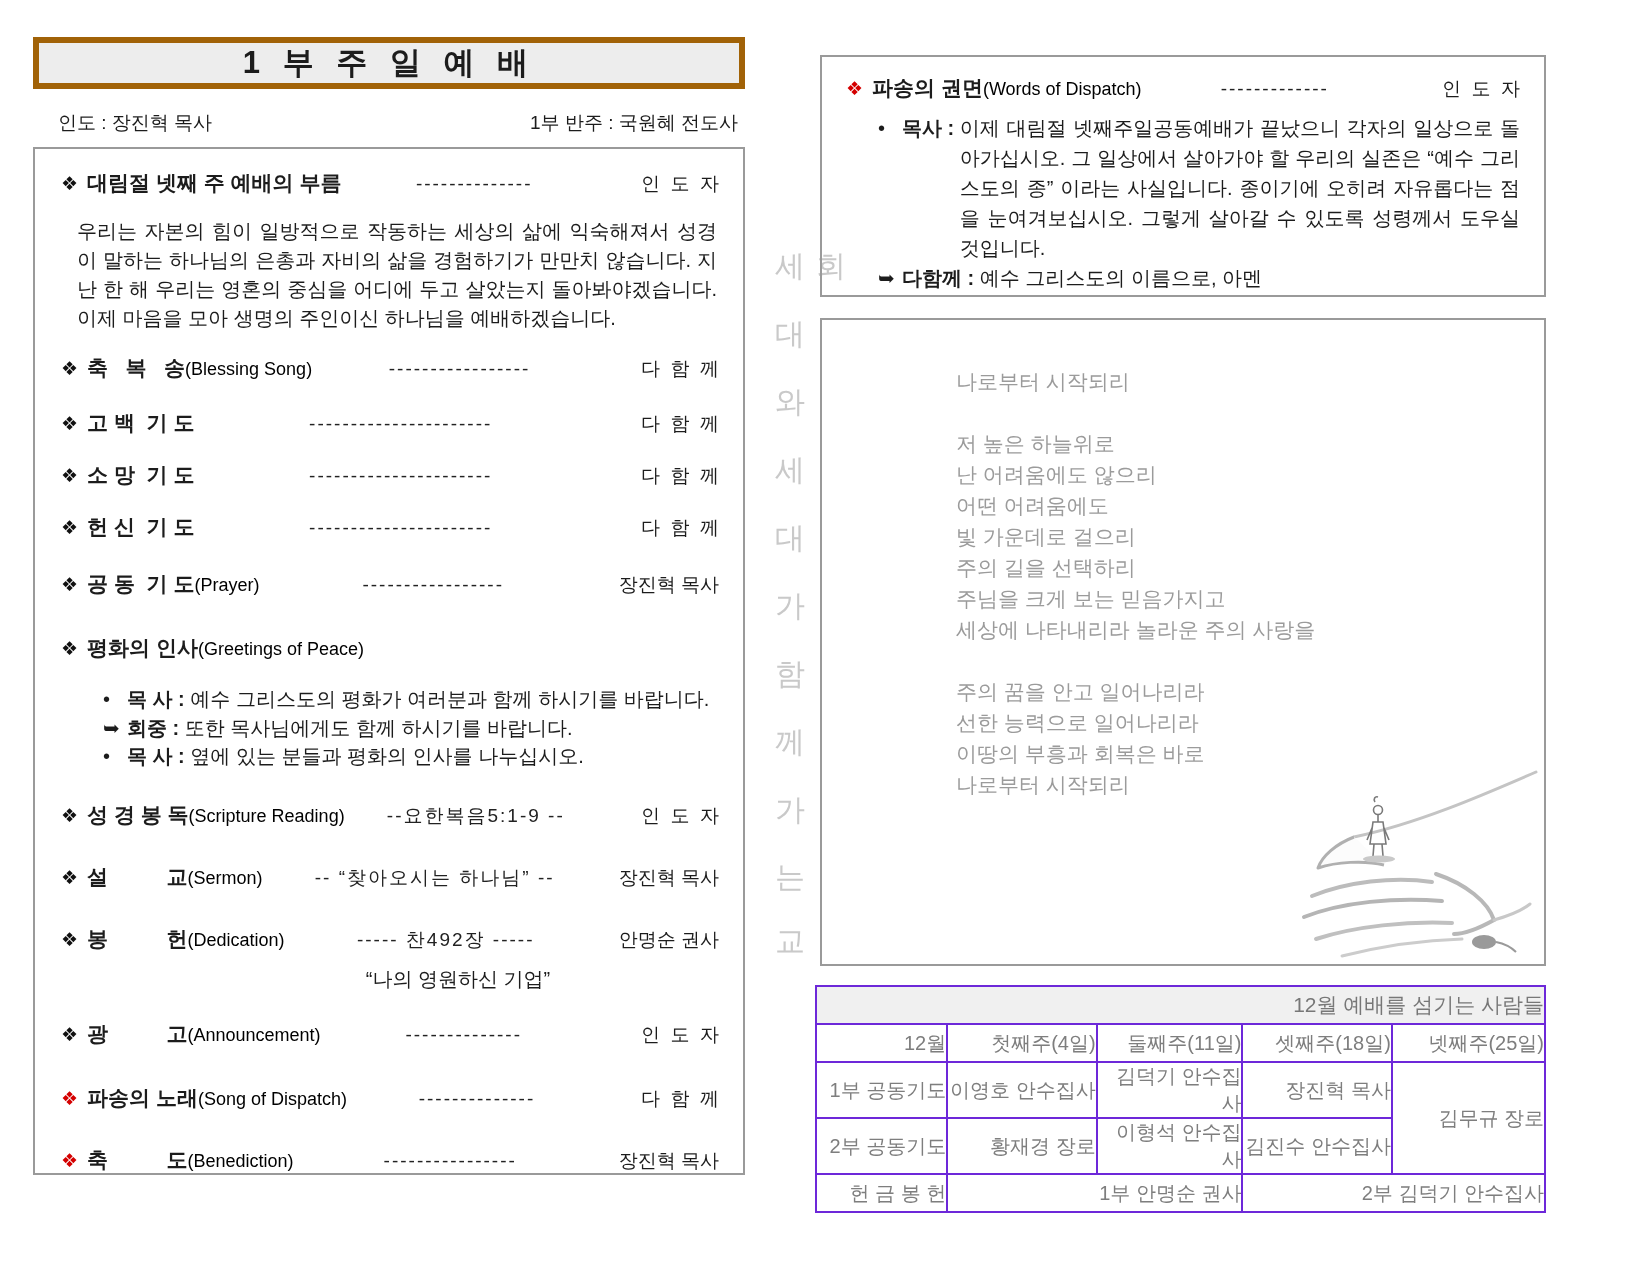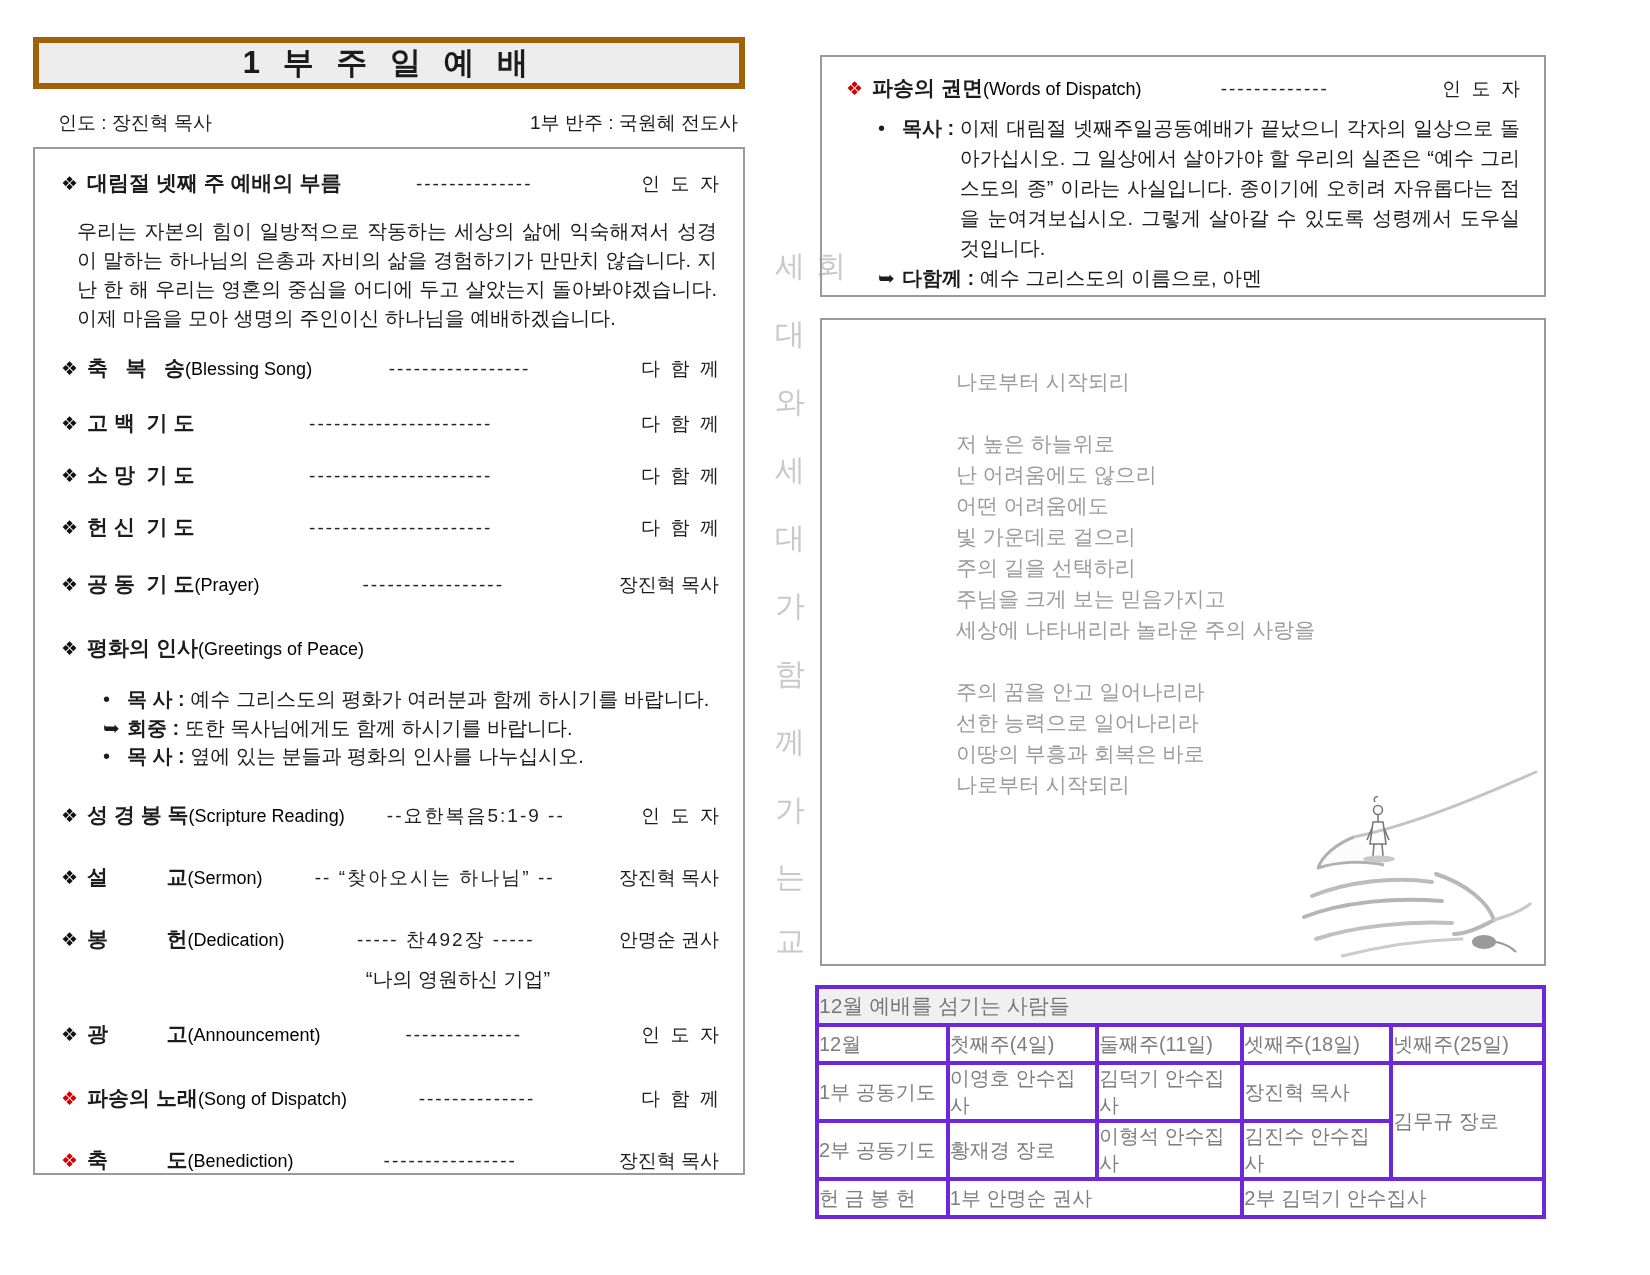--- a/index.html
+++ b/index.html
@@ -56,21 +56,21 @@
     border:2px solid #9a9a9a; padding:46px 8px 0 134px;
   }
   .lyric { font-size:21px; line-height:31px; min-height:31px; color:#9b9b9b; }
   #hand-wrap { position:absolute; right:6px; bottom:2px; width:312px; height:218px; }
 
   #servants {
     position:absolute; left:815px; top:985px; width:731px;
     border-collapse:collapse; table-layout:fixed;
   }
   #servants td {
-    border:4px solid #6d28d9; height:38px; text-align:left;
+    border:2px solid #6d28d9; height:38px; text-align:right;
     font-size:20px; color:#7e7e7e; vertical-align:middle;
   }
   #servants td.tbl-title { background:#f0f0f0; color:#777; font-size:21px; }
 </style>
 </head>
 <body>
 
 <div id="left-header">
   <span>1 부 주 일 예 배</span>
 </div>

